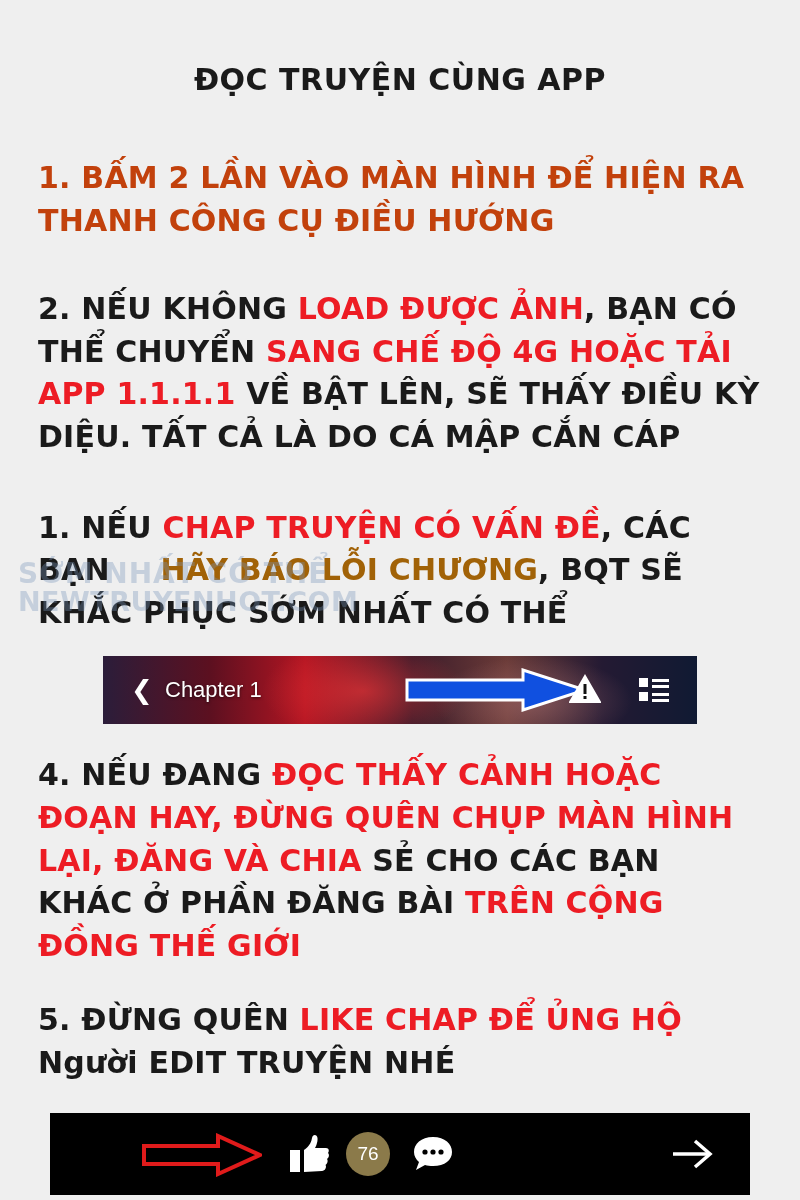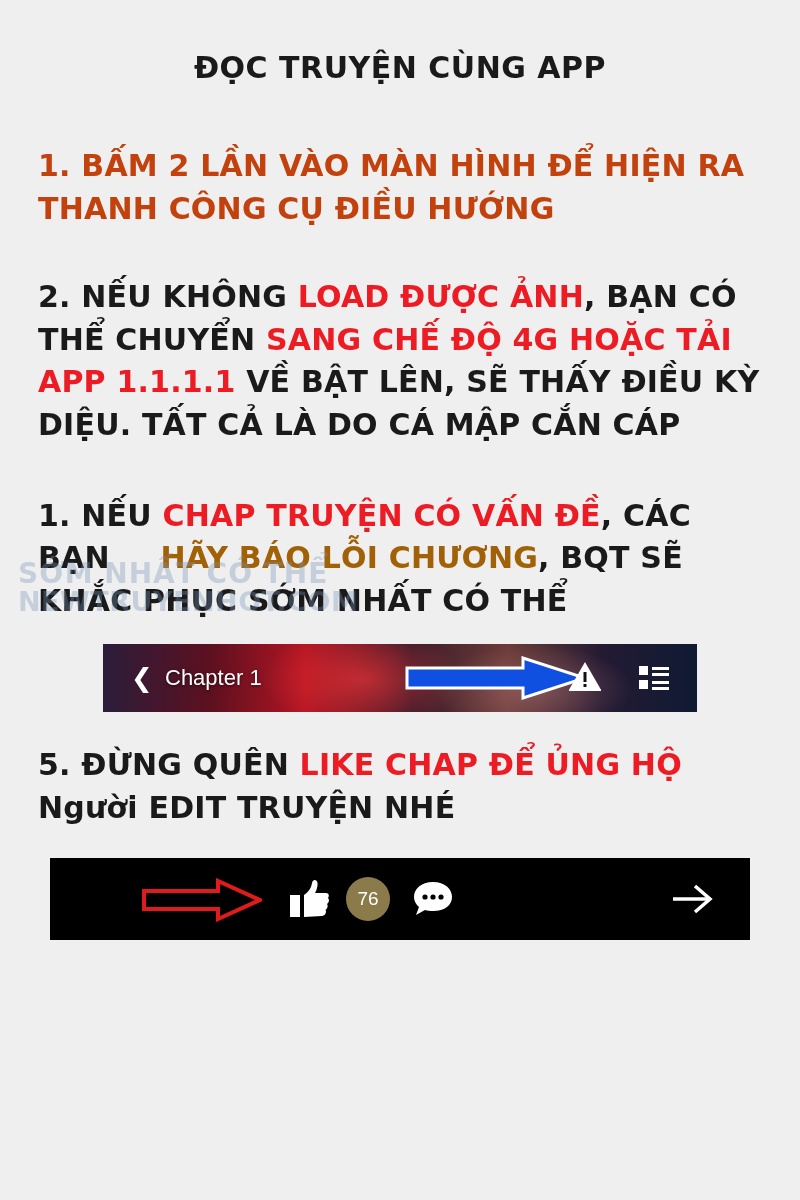--- a/index.html
+++ b/index.html
@@ -12,21 +12,21 @@
     background: #efefef;
     font-family: "DejaVu Sans", sans-serif;
     overflow: hidden;
     position: relative;
   }
   .page {
     width: 800px;
     height: 1200px;
     position: relative;
     box-sizing: border-box;
-    padding: 0 38px;
+    padding: 12px 38px;
   }
   .title {
     text-align: center;
     font-size: 30px;
     font-weight: bold;
     letter-spacing: 0.5px;
     color: #1a1a1a;
     padding-top: 50px;
     padding-bottom: 10px;
   }
@@ -224,20 +224,21 @@
     <svg class="list-icon" viewBox="0 0 30 28">
       <rect x="0" y="2" width="9" height="9" fill="#ffffff"></rect>
       <rect x="0" y="16" width="9" height="9" fill="#ffffff"></rect>
       <rect x="13" y="3" width="17" height="3" fill="#ffffff"></rect>
       <rect x="13" y="9" width="17" height="3" fill="#ffffff"></rect>
       <rect x="13" y="17" width="17" height="3" fill="#ffffff"></rect>
       <rect x="13" y="23" width="17" height="3" fill="#ffffff"></rect>
     </svg>
   </div>
 
+  <p class="para p4" id="item-4"><span style="color: rgb(26, 26, 26);">4. NẾU ĐANG </span><span style="color: rgb(237, 28, 36);">ĐỌC THẤY CẢNH HOẶC ĐOẠN HAY, ĐỪNG QUÊN CHỤP MÀN HÌNH LẠI, ĐĂNG VÀ CHIA</span><span style="color: rgb(26, 26, 26);"> SẺ CHO CÁC BẠN KHÁC Ở PHẦN ĐĂNG BÀI </span><span style="color: rgb(237, 28, 36);">TRÊN CỘNG ĐỒNG THẾ GIỚI</span></p>
   <p class="para p5" id="item-5"><span style="color: rgb(26, 26, 26);">5. ĐỪNG QUÊN </span><span style="color: rgb(237, 28, 36);">LIKE CHAP ĐỂ ỦNG HỘ</span><span style="color: rgb(26, 26, 26);"> Người EDIT TRUYỆN NHÉ</span></p>
 
   <div class="shot-bottom">
     <svg class="big-red-arrow" viewBox="0 0 120 44">
       <polygon points="2,13 76,13 76,3 118,22 76,41 76,31 2,31" fill="#000000" stroke="#e01b1b" stroke-width="4"></polygon>
     </svg>
 
     <svg class="thumb-icon" viewBox="0 0 42 44">
       <rect x="2" y="18" width="10" height="22" fill="#ffffff"></rect>
       <path d="M16 40 L16 18 C16 18 23 14 24 6 C24.5 2 29 2 29.5 6 C30 11 27 16 27 16 L38 16 C41 16 41.5 19 40 21 C42 23 40.5 26 39 27 C40.5 29 39 32 37.5 33 C39 35 37 39 34 39 Z" fill="#ffffff"></path>

